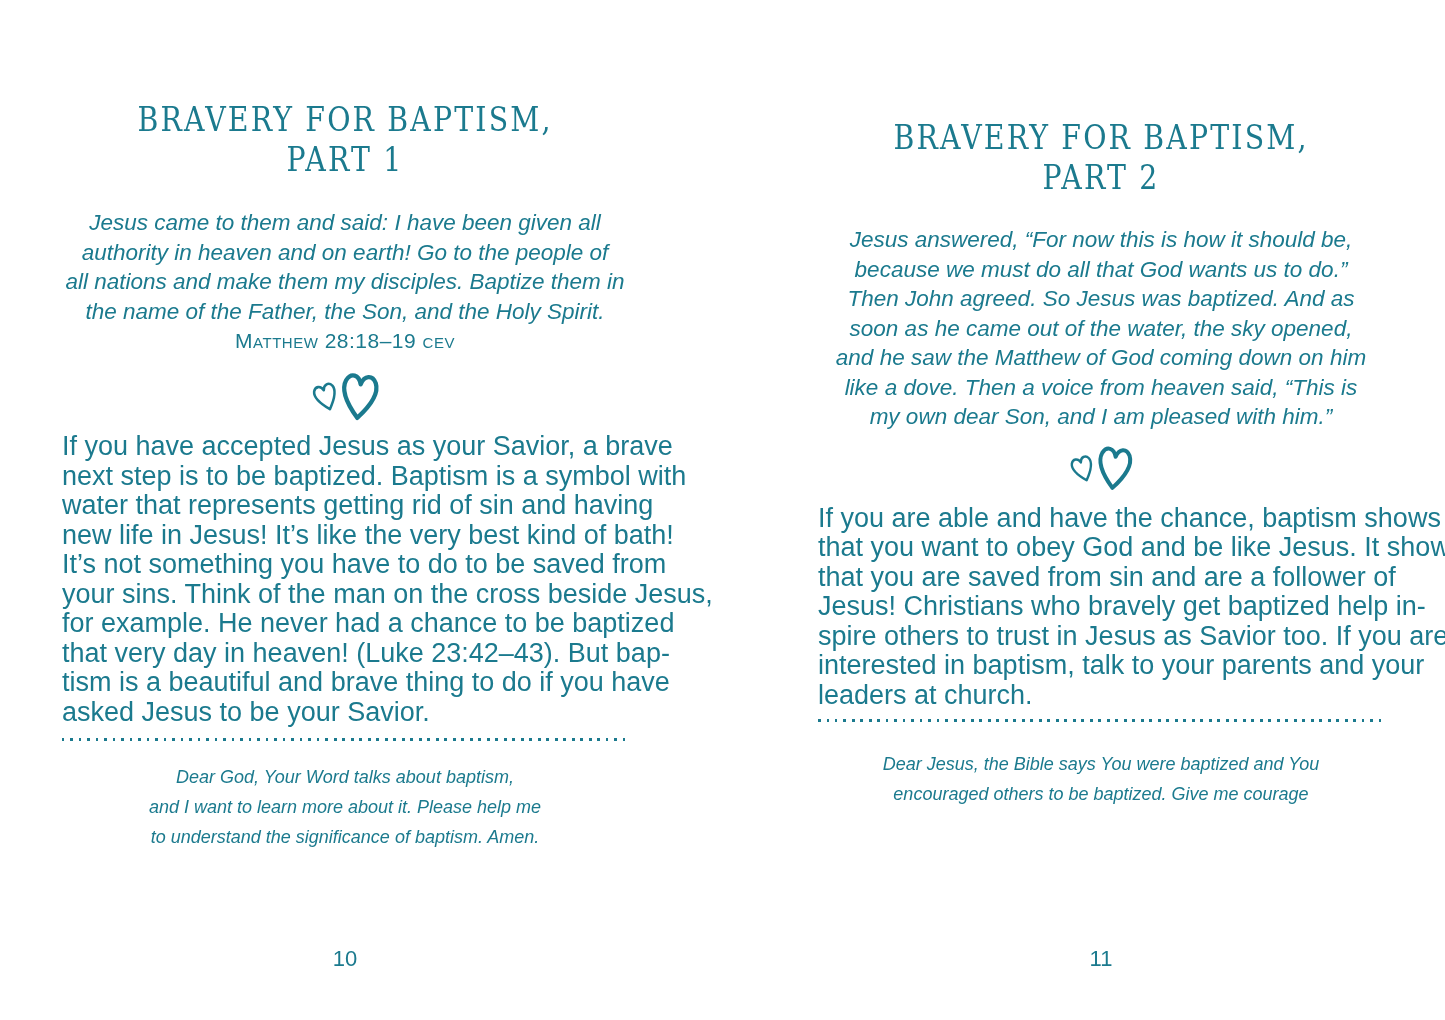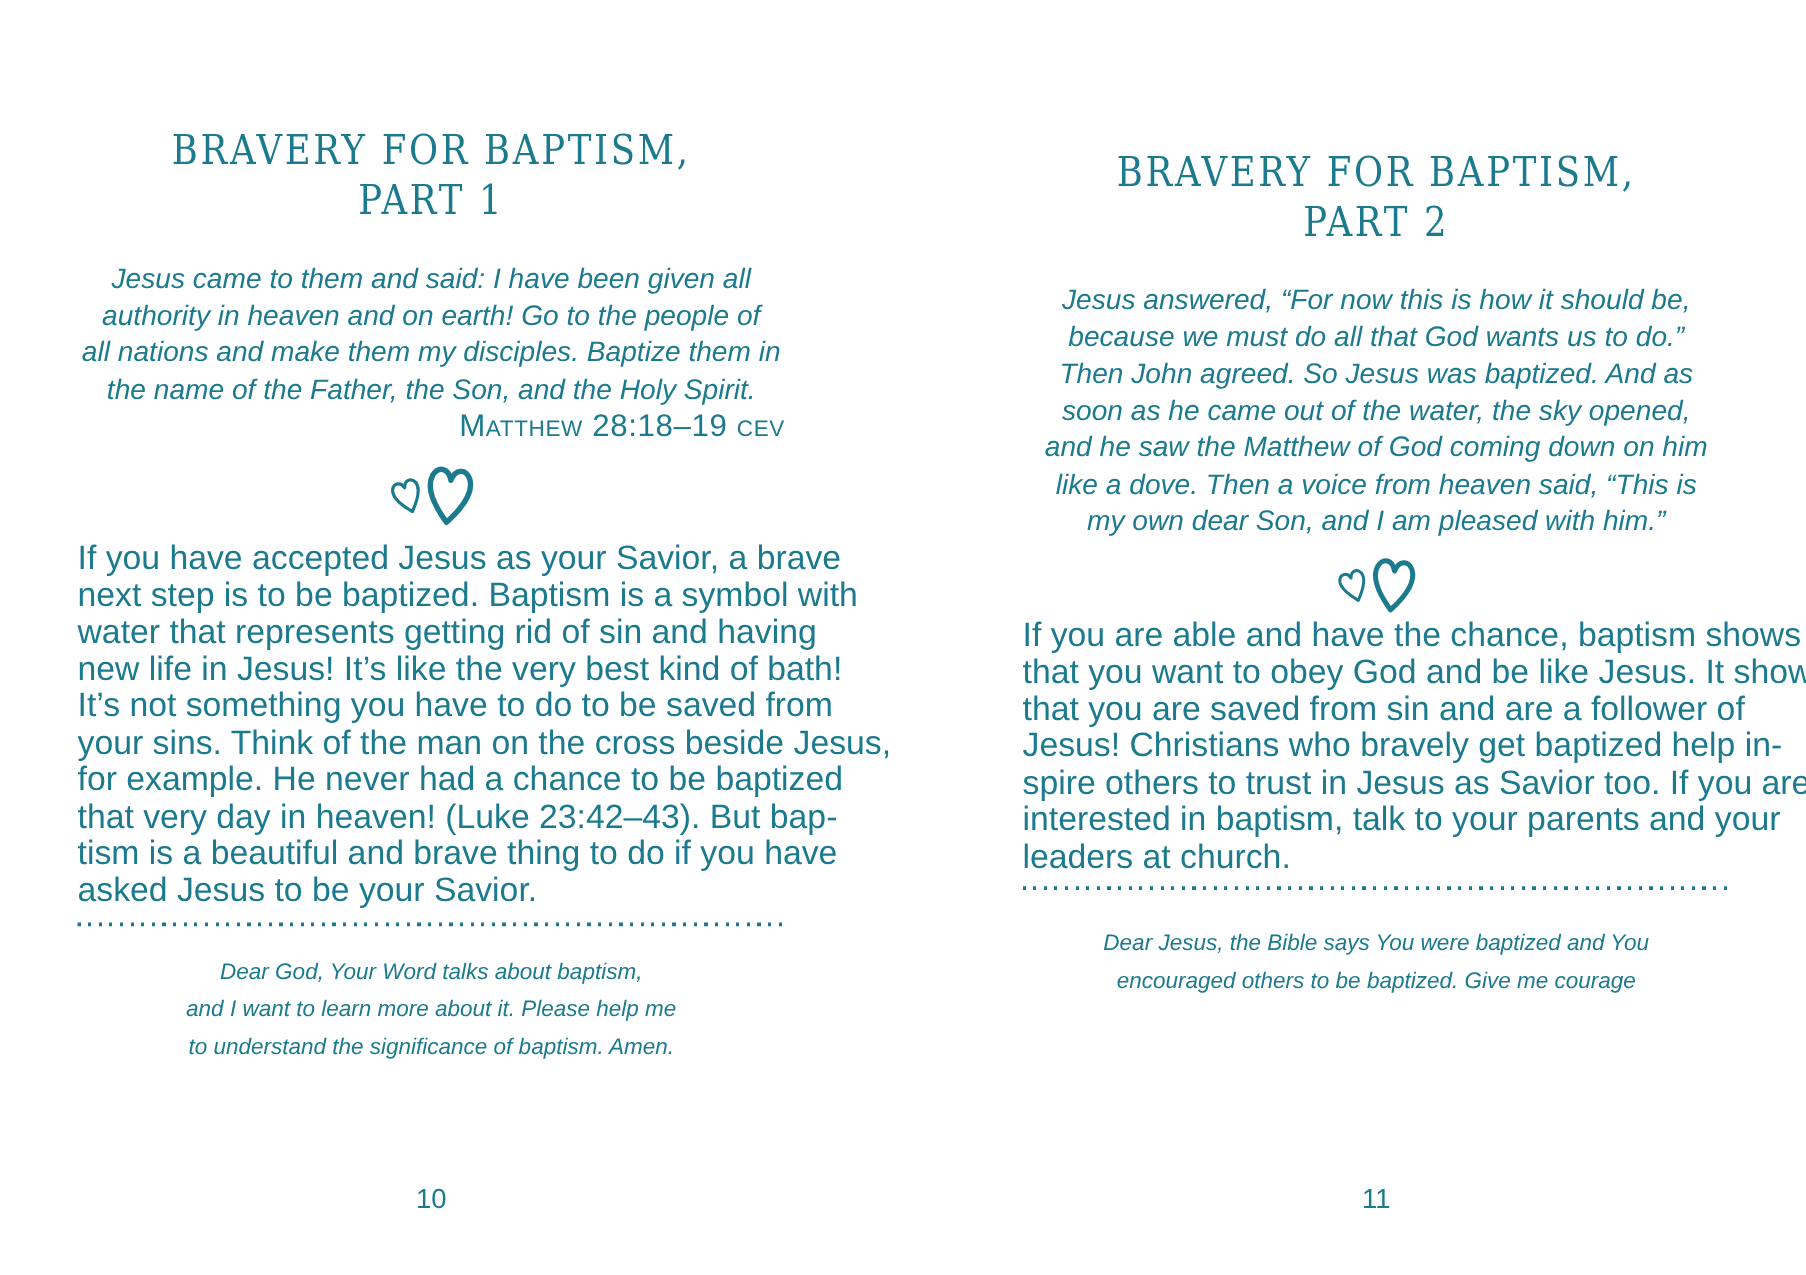--- a/index.html
+++ b/index.html
@@ -34,23 +34,23 @@
   }
   .page-left  .title { margin-top: 100px; }
   .page-right .title { margin-top: 118px; }
 
   .scripture { font-style: italic; font-size: 22.5px; }
   .scripture .line { line-height: 29.5px; text-align: center; white-space: nowrap; }
   .page-left  .scripture { margin-top: 28px; }
   .page-right .scripture { margin-top: 27px; }
 
   .attribution {
-    text-align: right;
+    text-align: center;
     font-variant: small-caps;
-    font-size: 25px;
+    font-size: 21px;
     line-height: 30px;
     letter-spacing: 0.5px;
     white-space: nowrap;
   }
 
   .hearts {
     text-align: center;
     line-height: 0;
   }
   .page-left  .hearts { margin-top: 8px;  height: 60px; }
@@ -59,21 +59,21 @@
 
   .body-block { font-size: 27px; }
   .body-block .line {
     line-height: 29.5px;
     text-align: justify;
     text-align-last: justify;
     white-space: nowrap;
   }
   .body-block .line:last-child { text-align-last: left; }
   .page-left  .body-block { margin-top: 8px; }
-  .page-right .body-block { }
+  .page-right .body-block { margin-top: 10px; }
 
   .separator {
     height: 3px;
     width: 100%;
     background-image: repeating-linear-gradient(to right,
       var(--accent) 0 2.5px, transparent 2.5px 8.5px);
   }
   .page-left  .separator { margin-top: 11px; }
   .page-right .separator { margin-top: 9px; }
 

